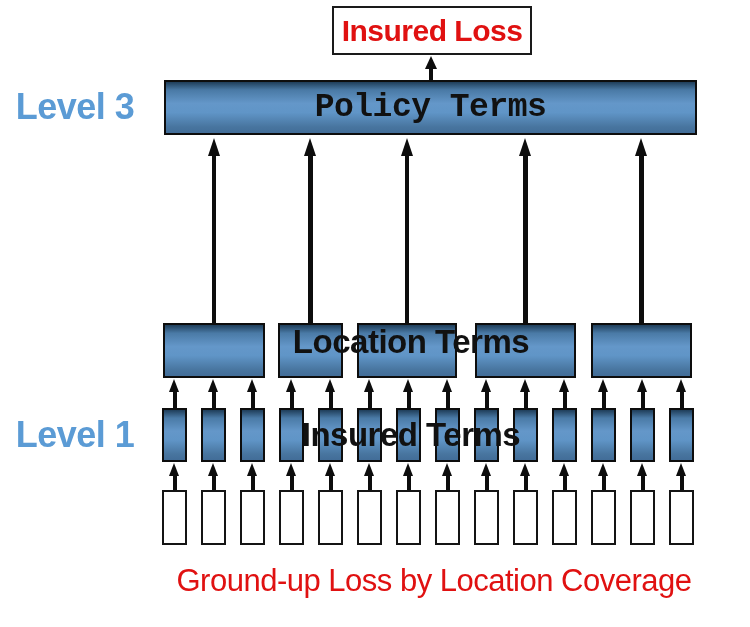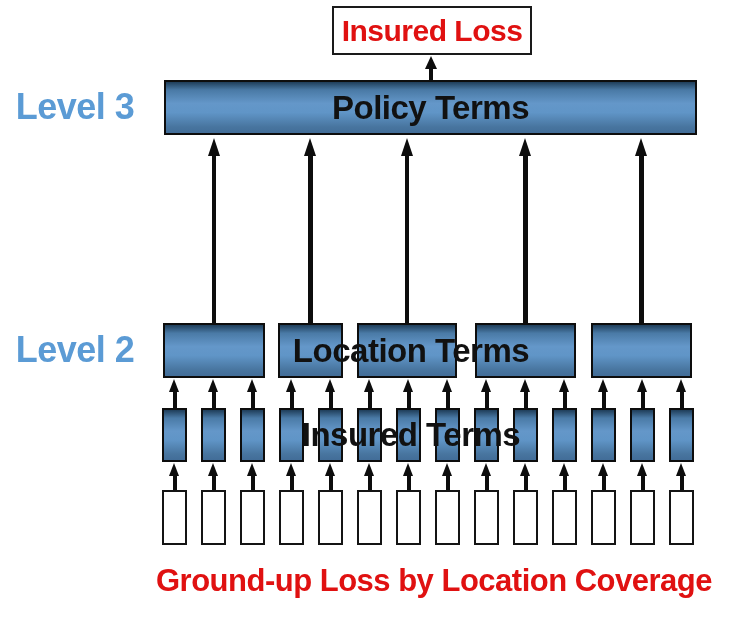--- a/index.html
+++ b/index.html
@@ -51,41 +51,41 @@
   #insured-text{
     color:#e01111;font-weight:bold;font-size:30px;letter-spacing:-0.5px;white-space:nowrap;
   }
   #policy-box{
     left:164px;top:80px;width:533px;height:55px;
     display:flex;align-items:center;justify-content:center;
   }
   #caption{
     position:absolute;left:434px;top:581px;
     transform:translate(-50%,-50%);
-    color:#e01111;font-weight:bold;font-size:31px;
+    color:#e01111;font-weight:normal;font-size:31px;
     letter-spacing:-0.5px;white-space:nowrap;
   }
 </style>
 </head>
 <body>
 
 <div id="stage">
 
   <div id="insured-box">
     <span id="insured-text">Insured Loss</span>
   </div>
 
   <div id="policy-box" class="box-blue">
-    <span class="black-label" style="position:static;transform:none;">Policy Terms</span>
+    <span class="black-label" style="position:static;transform:none;font-family:Liberation Mono, monospace;">Policy Terms</span>
   </div>
 
   <div class="lvl-label" style="left:75px;top:107px;">Level 3</div>
-  <div class="lvl-label" style="left:75px;top:350px;">Level 2</div>
+  <div class="lvl-label" style="left:75px;top:435px;">Level 1</div>
 
-  <div class="black-label" style="left:411px;top:351px;">Location Terms</div>
+  <div class="black-label" style="left:411px;top:342px;">Location Terms</div>
   <div class="black-label" style="left:411px;top:435px;">Insured Terms</div>
 
   <div id="gen-boxes">
       <div class="box-blue" style="left: 163px; top: 323px; width: 102px; height: 55px;"></div>
       <div class="box-blue" style="left: 278px; top: 323px; width: 65px; height: 55px;"></div>
       <div class="box-blue" style="left: 357px; top: 323px; width: 100px; height: 55px;"></div>
       <div class="box-blue" style="left: 475px; top: 323px; width: 101px; height: 55px;"></div>
       <div class="box-blue" style="left: 591px; top: 323px; width: 101px; height: 55px;"></div>
       <div class="box-blue" style="left: 162px; top: 408px; width: 25px; height: 54px;"></div>
       <div class="box-blue" style="left: 201px; top: 408px; width: 25px; height: 54px;"></div>

